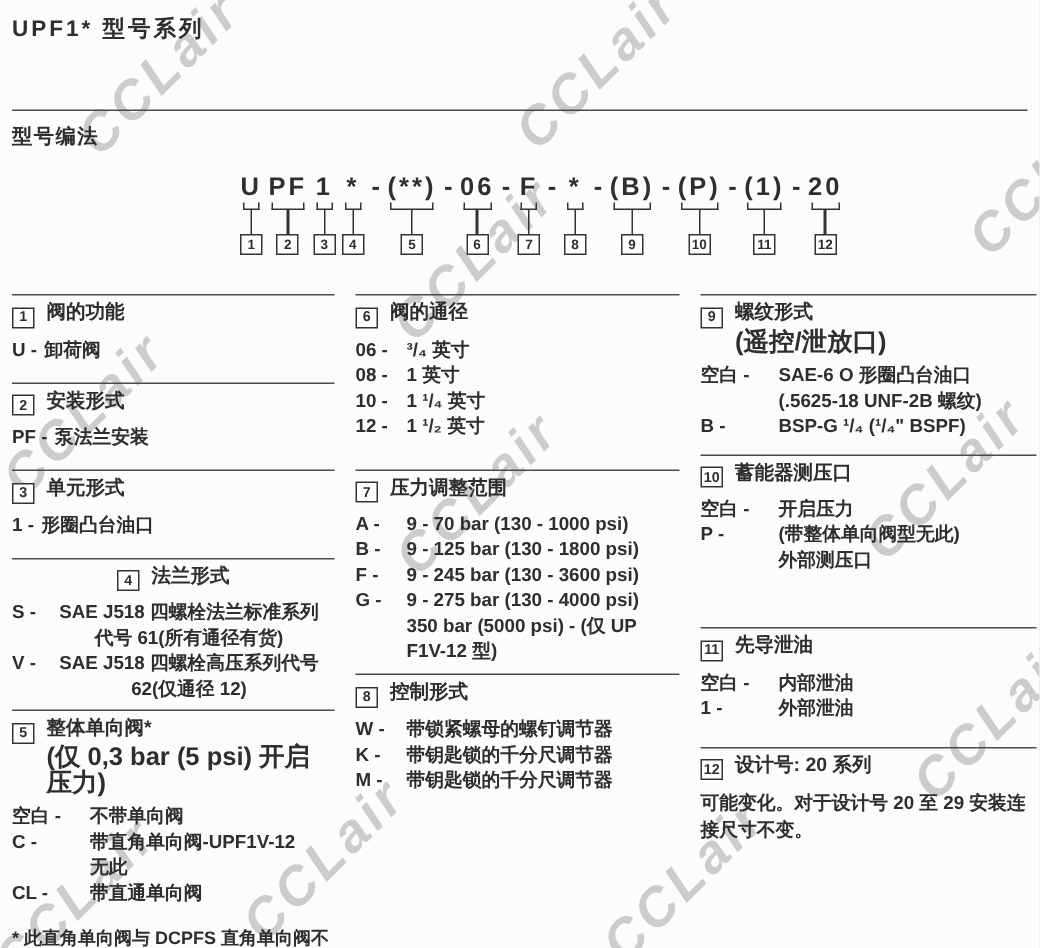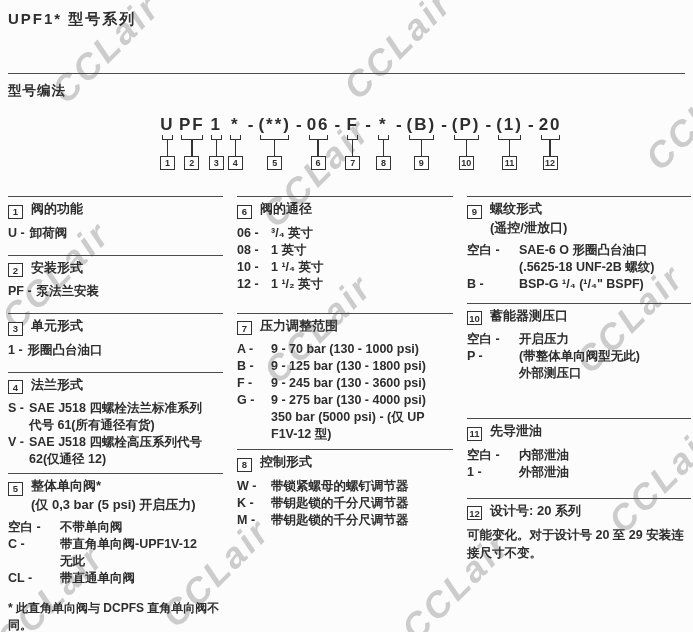--- a/index.html
+++ b/index.html
@@ -34,30 +34,30 @@
   .pos-box {
     width:15px; height:14px; border:1.2px solid #333; background:#fff;
     display:flex; align-items:center; justify-content:center;
     font-size:9px; font-weight:600; line-height:1;
   }
   .sep { font-size:17px; font-weight:700; line-height:21px; padding:0 3px; }
 
   
   .columns { display:grid; grid-template-columns:215px 216px 224px; column-gap:14px; margin-top:26px; }
   .section { border-top:1.2px solid #4a4a4a; padding-top:2px; margin-bottom:13px; }
-  .s4 { margin-bottom:5px; } .s6 { margin-bottom:20px; } .s7 { margin-bottom:6px; }
+  .s4 { margin-bottom:5px;text-align:center; } .s6 { margin-bottom:20px; } .s7 { margin-bottom:6px; }
   .s9 { margin-bottom:10px; } .s10 { margin-bottom:36px; } .s11 { margin-bottom:17px; }
   .sec-header { margin-bottom:6px; }
   .nbox {
     display:inline-flex; width:15px; height:14px; border:1.2px solid #333;
     align-items:center; justify-content:center; vertical-align:-2px;
     font-size:9.5px; font-weight:600; margin-right:8px; background:#fff;
   }
   .sec-title { font-size:13px; font-weight:700; }
-  .sec-subtitle { font-size:13px; font-weight:600; padding-left:23px; line-height:17px; }
+  .sec-subtitle { font-size:17px; font-weight:600; padding-left:23px; line-height:17px; }
   .item { display:flex; font-size:12.5px; font-weight:600; line-height:17px; }
   .code { white-space:pre; margin-right:5px; }
   .codew-sm .code { min-width:31px; margin-right:3px; }
   .codew-lg .code { min-width:49px; margin-right:3px; }
   .desc { flex:1; }
   .dline { line-height:17px; }
   .sec-body { font-size:12.5px; font-weight:600; line-height:18px; }
   .footnote { margin-top:10px; font-size:12px; font-weight:700; }
 </style>
 </head>

